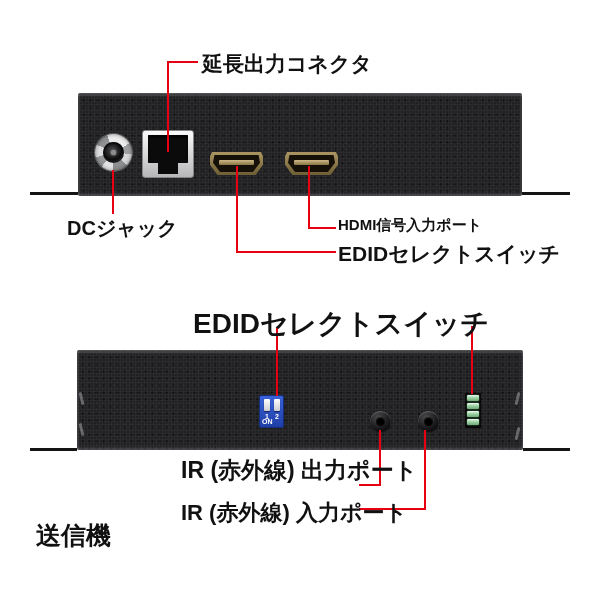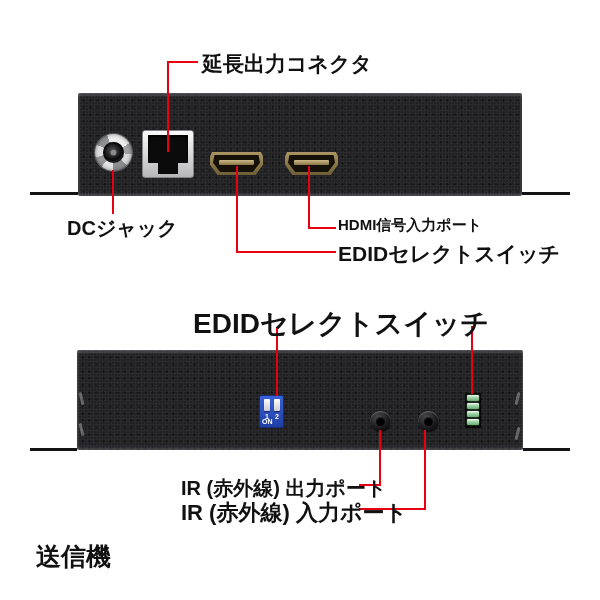--- a/index.html
+++ b/index.html
@@ -154,18 +154,18 @@
   </div>
 
   <div class="cl" style="left:276px;top:328px;width:2px;height:68px"></div>
   <div class="cl" style="left:471px;top:326px;width:2px;height:68px"></div>
   <div class="cl" style="left:379px;top:430px;width:2px;height:56px"></div>
   <div class="cl" style="left:359px;top:484px;width:22px;height:2px"></div>
   <div class="cl" style="left:424px;top:430px;width:2px;height:80px"></div>
   <div class="cl" style="left:359px;top:508px;width:67px;height:2px"></div>
 
   <div class="lbl" style="left:193px;top:305px;font-size:28px">EDIDセレクトスイッチ</div>
-  <div class="lbl" style="left:181px;top:475px;font-size:20px">IR (赤外線) 出力ポート</div>
+  <div class="lbl" style="left:181px;top:455px;font-size:23px">IR (赤外線) 出力ポート</div>
   <div class="lbl" style="left:181px;top:498px;font-size:22px">IR (赤外線) 入力ポート</div>
 
-  <div class="lbl" style="left:36px;top:540px;font-size:25px">送信機</div>
+  <div class="lbl" style="left:36px;top:519px;font-size:25px">送信機</div>
 
 </div>
 
 </body></html>

